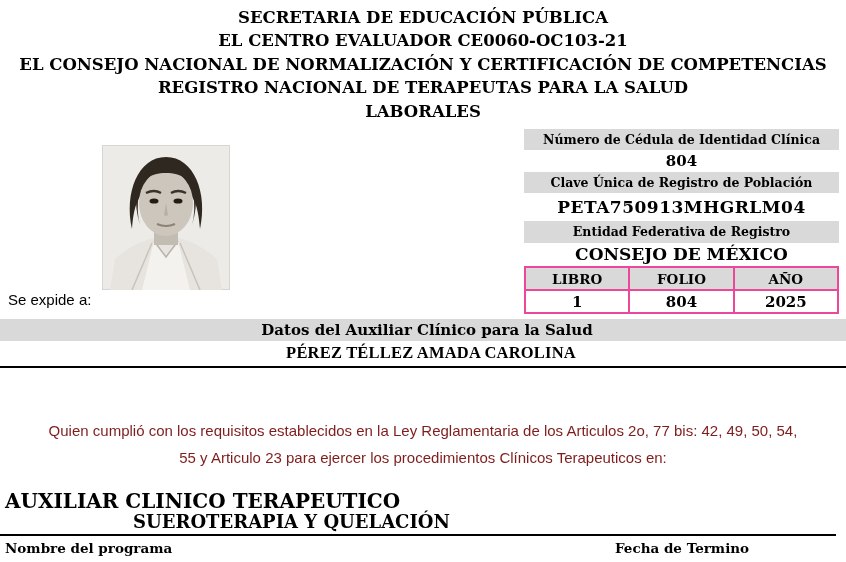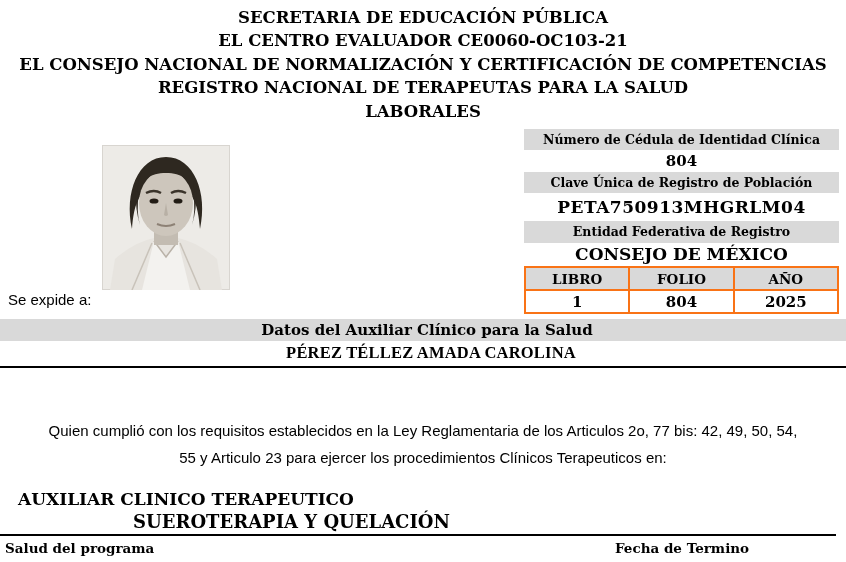--- a/index.html
+++ b/index.html
@@ -18,21 +18,21 @@
   .bar {
     background:var(--bar-gray); height:21px; line-height:21px;
     text-align:center; font-weight:bold; font-size:12.5px; white-space:nowrap;
   }
   .bar2 { height:22px; line-height:22px;text-align:center; }
   .val { text-align:center; font-weight:bold; }
   .val-num { height:22px; line-height:22px; font-size:15px; }
   .val-curp { height:28px; line-height:28px; font-size:17px; letter-spacing:.5px; }
   .val-state { height:23px; line-height:23px; font-size:17px; }
   .lfa { border-collapse:collapse; width:315px; table-layout:fixed; }
-  .lfa th, .lfa td { border:2px solid #f97316; text-align:center; padding:0; }
+  .lfa th, .lfa td { border:2px solid #ec4899; text-align:center; padding:0; }
   .lfa th { background:var(--bar-gray); font-size:13.5px; height:23px; font-weight:bold; }
   .lfa td { font-size:15px; height:23px; font-weight:bold; }
   
   .issued {
     position:absolute; left:8px; top:291px;
     font-family:"Liberation Sans", sans-serif; font-size:15px; font-weight:normal;
   }
   
   .section-bar {
     position:absolute; left:0; right:0; top:319px; height:22px; line-height:22px;
@@ -42,25 +42,25 @@
     position:absolute; left:16px; right:0; top:343px; text-align:center;
     font-family:"Liberation Serif", serif; font-weight:bold; font-size:16.5px;
     letter-spacing:.2px;
   }
   .rule { position:absolute; left:0; height:2px; background:#000; }
   .rule-1 { top:366px; width:846px; }
   .rule-2 { top:534px; width:836px; }
   
   .legal {
     position:absolute; left:0; right:0; top:417px; text-align:center;
-    font-family:"Liberation Sans", sans-serif; font-size:15px; line-height:27px; color:#000000;
+    font-family:"Liberation Sans", sans-serif; font-size:15px; line-height:27px; color:#7f1d1d;
   }
   .legal div { white-space:nowrap; }
   
-  .prog-cat { position:absolute; left:18px;  top:489px; font-weight:bold; font-size:17px; white-space:nowrap; }
+  .prog-cat { position:absolute; left:5px;  top:489px; font-weight:bold; font-size:20px; white-space:nowrap; }
   .prog-name { position:absolute; left:133px; top:511px; font-weight:bold; font-size:18px; white-space:nowrap; }
   .end-date { position:absolute; left:601px; top:509px; font-weight:bold; font-size:15px; white-space:nowrap; }
   .name-label { position:absolute; left:5px;  top:540px; font-weight:bold; font-size:13.5px; white-space:nowrap; }
   .date-label { position:absolute; left:615px; top:540px; font-weight:bold; font-size:13.5px; white-space:nowrap; }
 </style>
 </head>
 <body>
 
 <div class="page" style="--bar-gray:#D9D9D9;">
 
@@ -132,16 +132,16 @@
   <div class="rule rule-1"></div>
 
   <div class="legal">
     <div>Quien cumplió con los requisitos establecidos en la Ley Reglamentaria de los Articulos 2o, 77 bis: 42, 49, 50, 54,</div>
     <div>55 y Articulo 23 para ejercer los procedimientos Clínicos Terapeuticos en:</div>
   </div>
 
   <div class="prog-cat">AUXILIAR CLINICO TERAPEUTICO</div>
   <div class="prog-name">SUEROTERAPIA Y QUELACIÓN</div>
   <div class="rule rule-2"></div>
-  <div class="name-label">Salud del programa</div>
+  <div class="name-label">Nombre del programa</div>
   <div class="date-label">Fecha de Termino</div>
 
 </div>
 
 </body></html>

